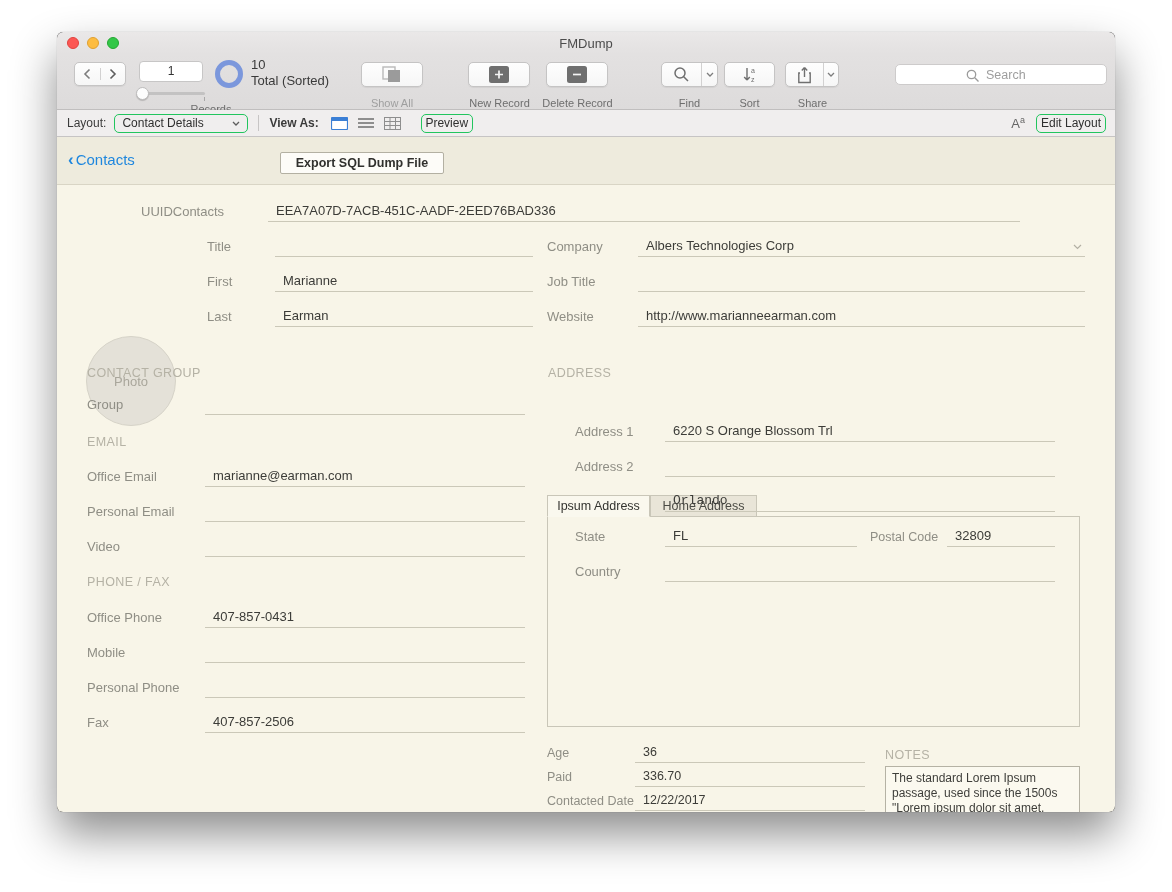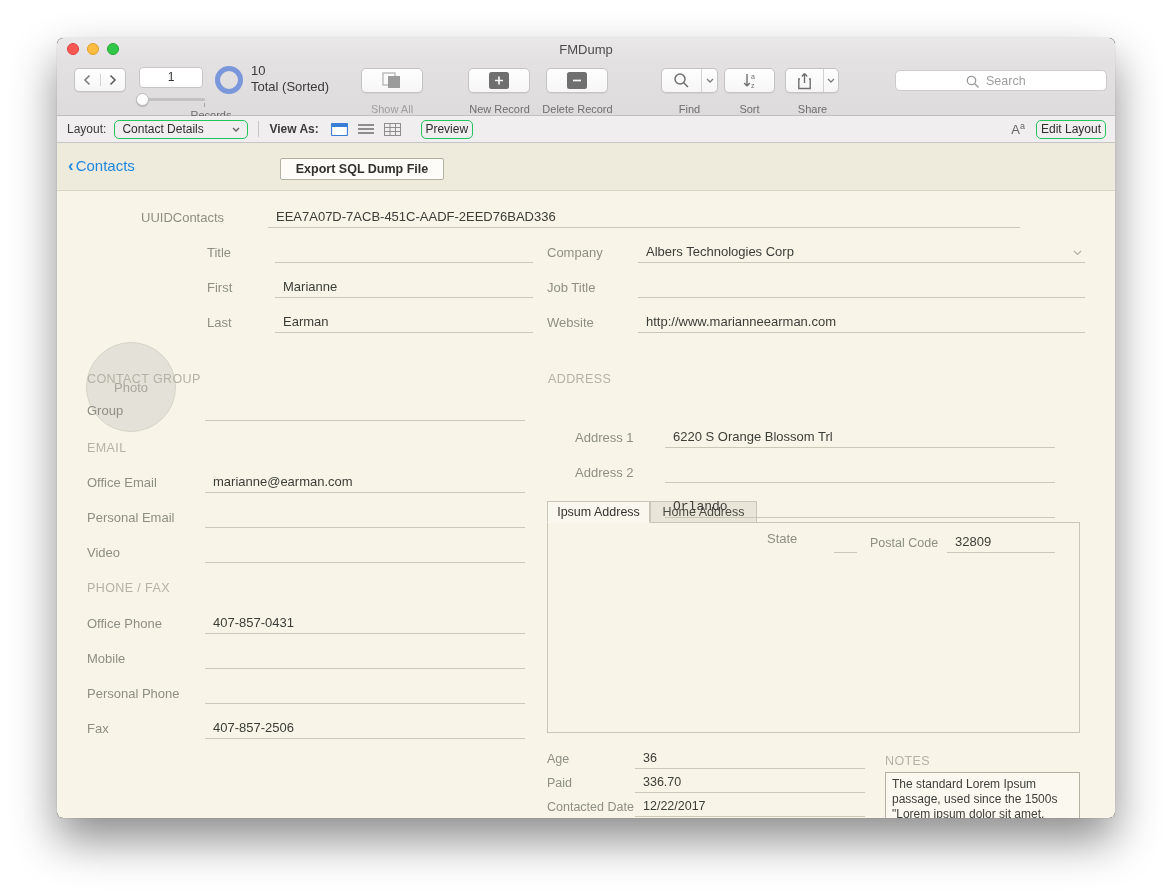--- a/index.html
+++ b/index.html
@@ -1,18 +1,18 @@
 <!DOCTYPE html>
 <html><head>
 <meta charset="utf-8">
 <style>
   * { margin:0; padding:0; box-sizing:border-box; }
   html,body { width:1172px; height:892px; background:#ffffff; font-family:"Liberation Sans","DejaVu Sans",sans-serif; overflow:hidden; }
   .window { position:absolute; left:57px; top:32px; width:1058px; height:780px; border-radius:6px;
-            box-shadow:0 22px 45px rgba(0,0,0,.45), 0 0 1px rgba(0,0,0,.35); background:#000000;margin-top:6px; }
+            box-shadow:0 22px 45px rgba(0,0,0,.45), 0 0 1px rgba(0,0,0,.35); background:#000000; }
   
   .titlebar { position:absolute; left:0; top:0; right:0; height:22px; border-radius:6px 6px 0 0;
               background:linear-gradient(#eae8e8,#e3e1e1); display:flex; align-items:center; justify-content:center; }
   .tl-group { position:absolute; left:10px; top:5px; display:flex; gap:8px; }
   .tl { width:12px; height:12px; border-radius:50%; }
   .tl.red { background:#fc5753; border:1px solid #e1423e; }
   .tl.yellow { background:#fdbc40; border:1px solid #e0a030; }
   .tl.green { background:#33c748; border:1px solid #24a732; }
   .win-title { font-size:13px; color:#4c4c4c; }
   
@@ -313,28 +313,32 @@
       <div class="fval" style="flex:1;">6220 S Orange Blossom Trl</div>
     </div>
     <div class="frow" style="left:518px; top:318px; width:480px;">
       <div class="flabel" style="width:90px;">Address 2</div>
       <div class="fval" style="flex:1;"></div>
     </div>
     <div class="frow" style="left:518px; top:353px; width:480px;">
       <div class="flabel" style="width:90px;">City</div>
       <div class="fval" style="flex:1;font-family:Liberation Mono, monospace;">Orlando</div>
     </div>
-    <div class="frow" style="left:518px; top:388px; width:282px;flex-direction:column;">
+    <div class="frow" style="left:518px; top:388px; width:282px;">
       <div class="flabel" style="width:90px;">State</div>
       <div class="fval" style="flex:1;">FL</div>
     </div>
     <div class="frow" style="left:813px; top:388px; width:185px;">
       <div class="flabel" style="width:77px; font-size:12.5px;">Postal Code</div>
       <div class="fval" style="flex:1;">32809</div>
     </div>
+    <div class="frow" style="left:518px; top:423px; width:480px;">
+      <div class="flabel" style="width:90px;">Country</div>
+      <div class="fval" style="flex:1;"></div>
+    </div>
 
     <div class="frow" style="left:490px; top:605px; width:318px; height:21px;">
       <div class="flabel" style="width:88px; font-size:12.5px;">Age</div>
       <div class="fval" style="flex:1; font-size:12.5px;">36</div>
     </div>
     <div class="frow" style="left:490px; top:629px; width:318px; height:21px;">
       <div class="flabel" style="width:88px; font-size:12.5px;">Paid</div>
       <div class="fval" style="flex:1; font-size:12.5px;">336.70</div>
     </div>
     <div class="frow" style="left:490px; top:653px; width:318px; height:21px;">

